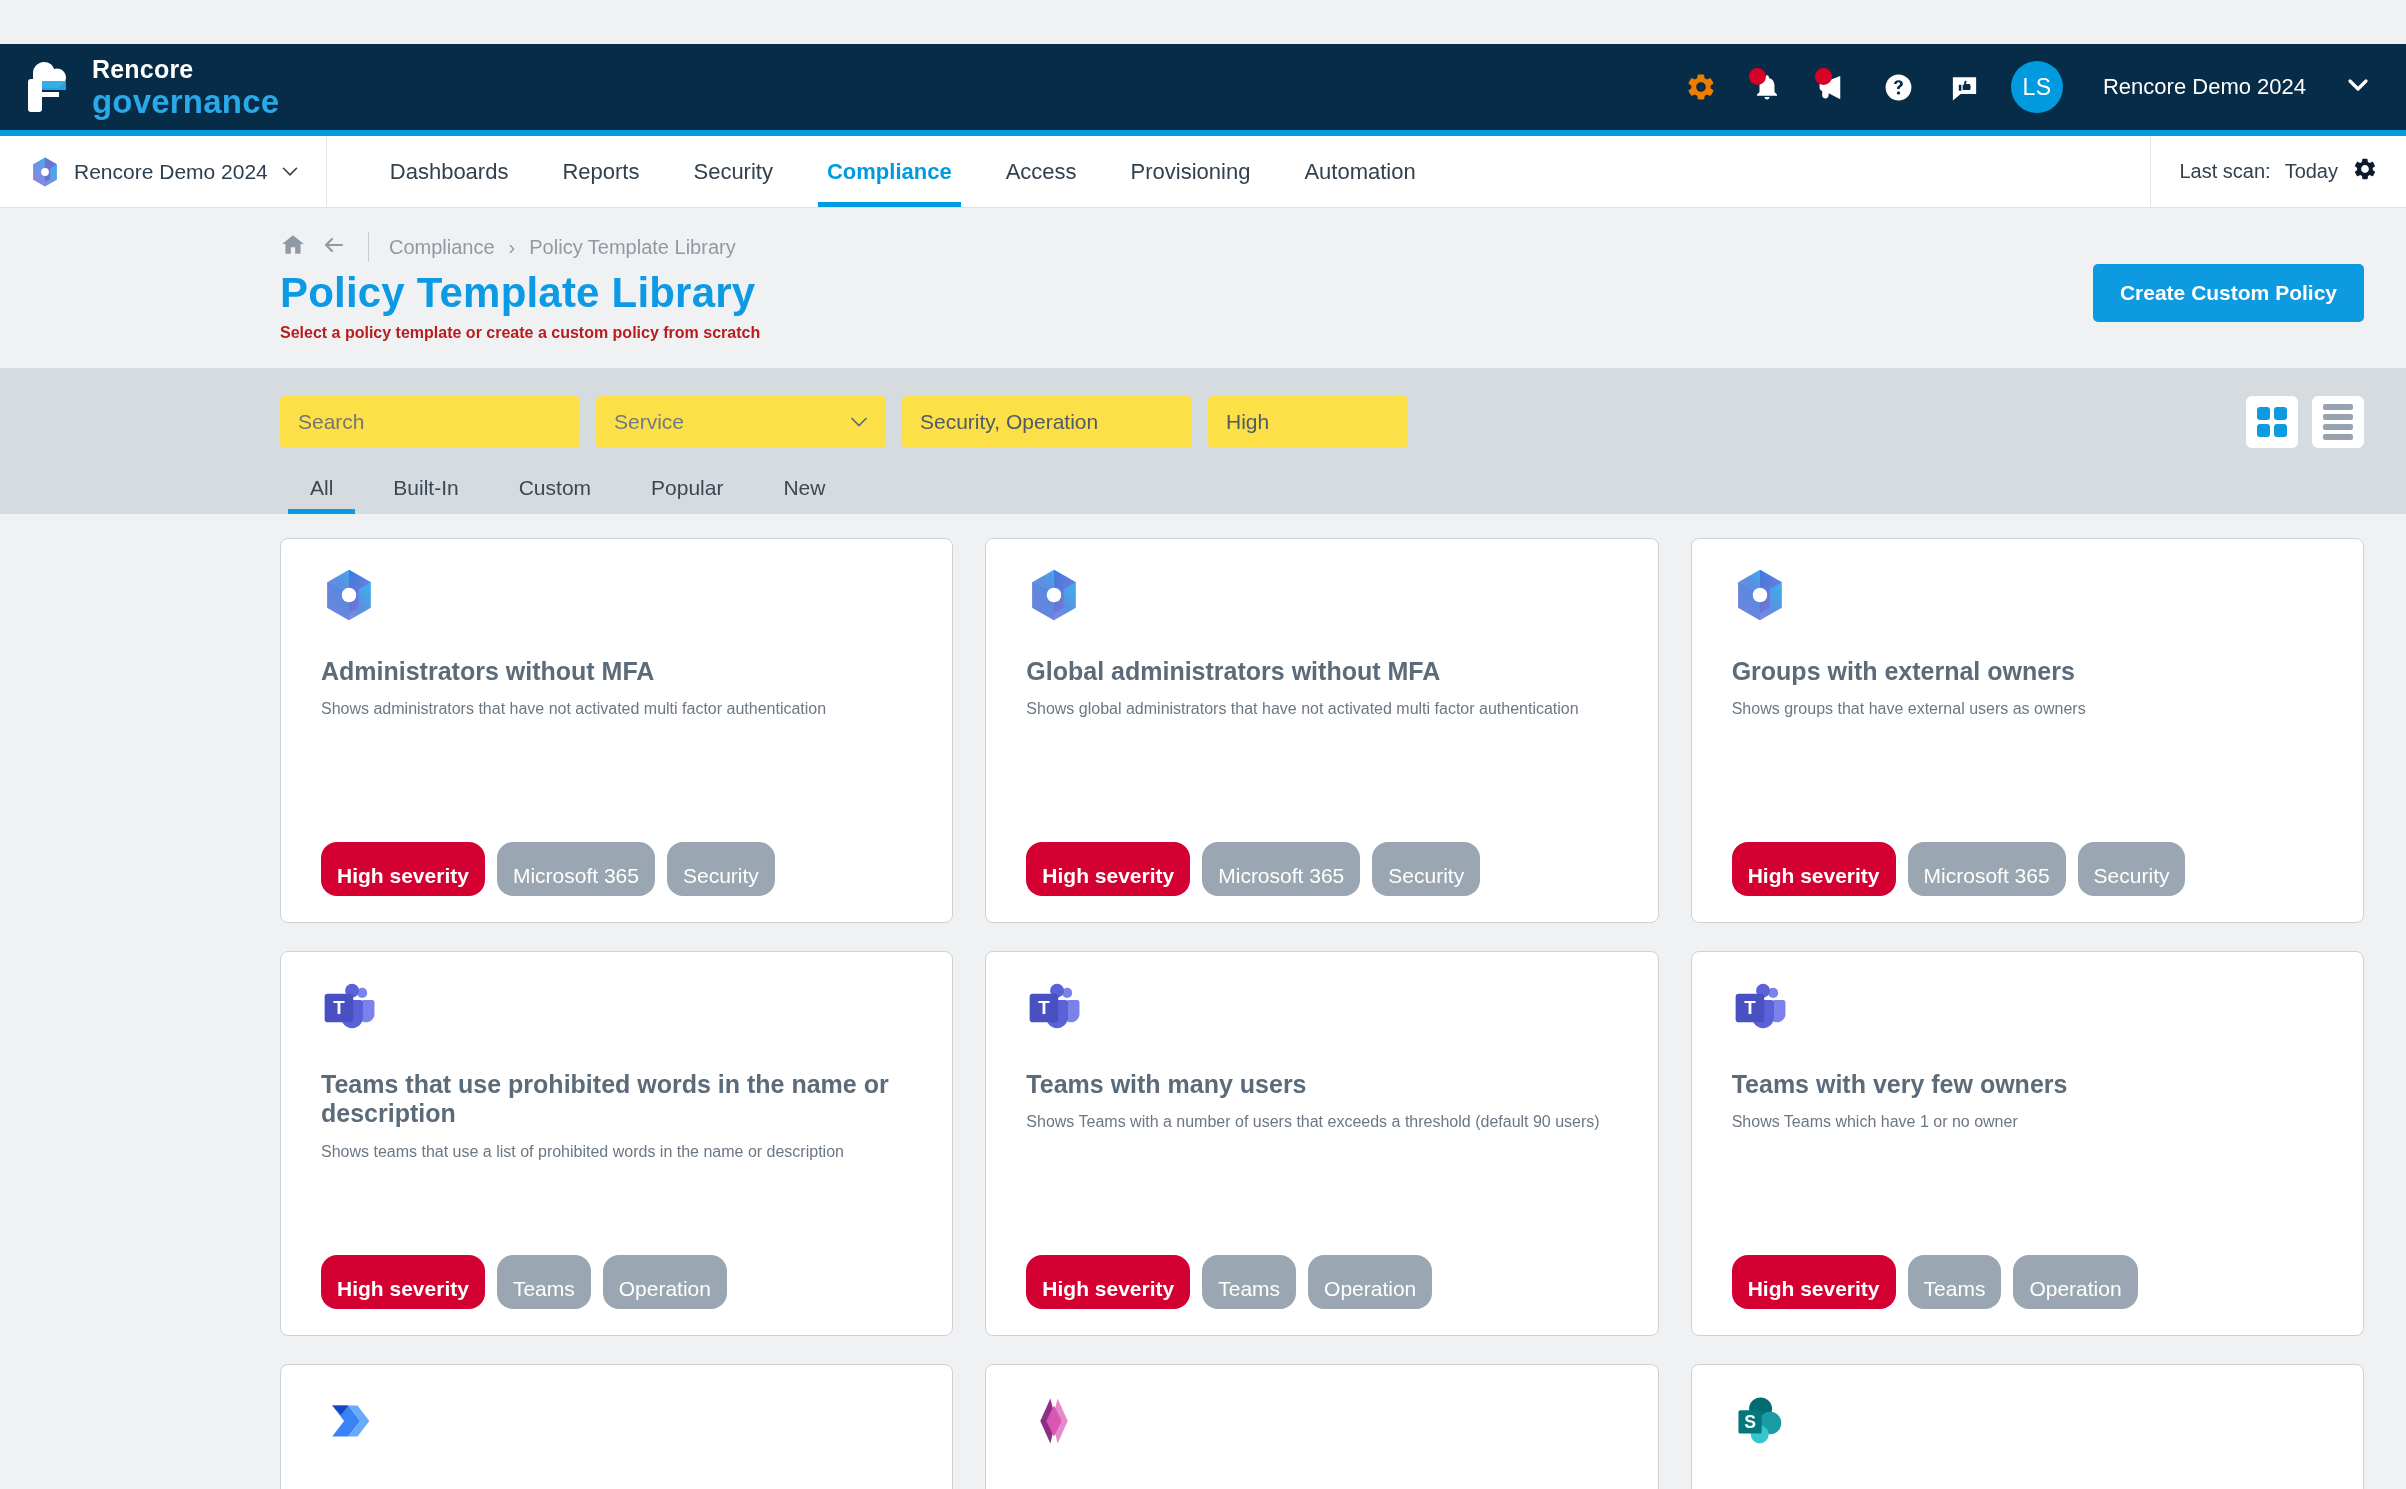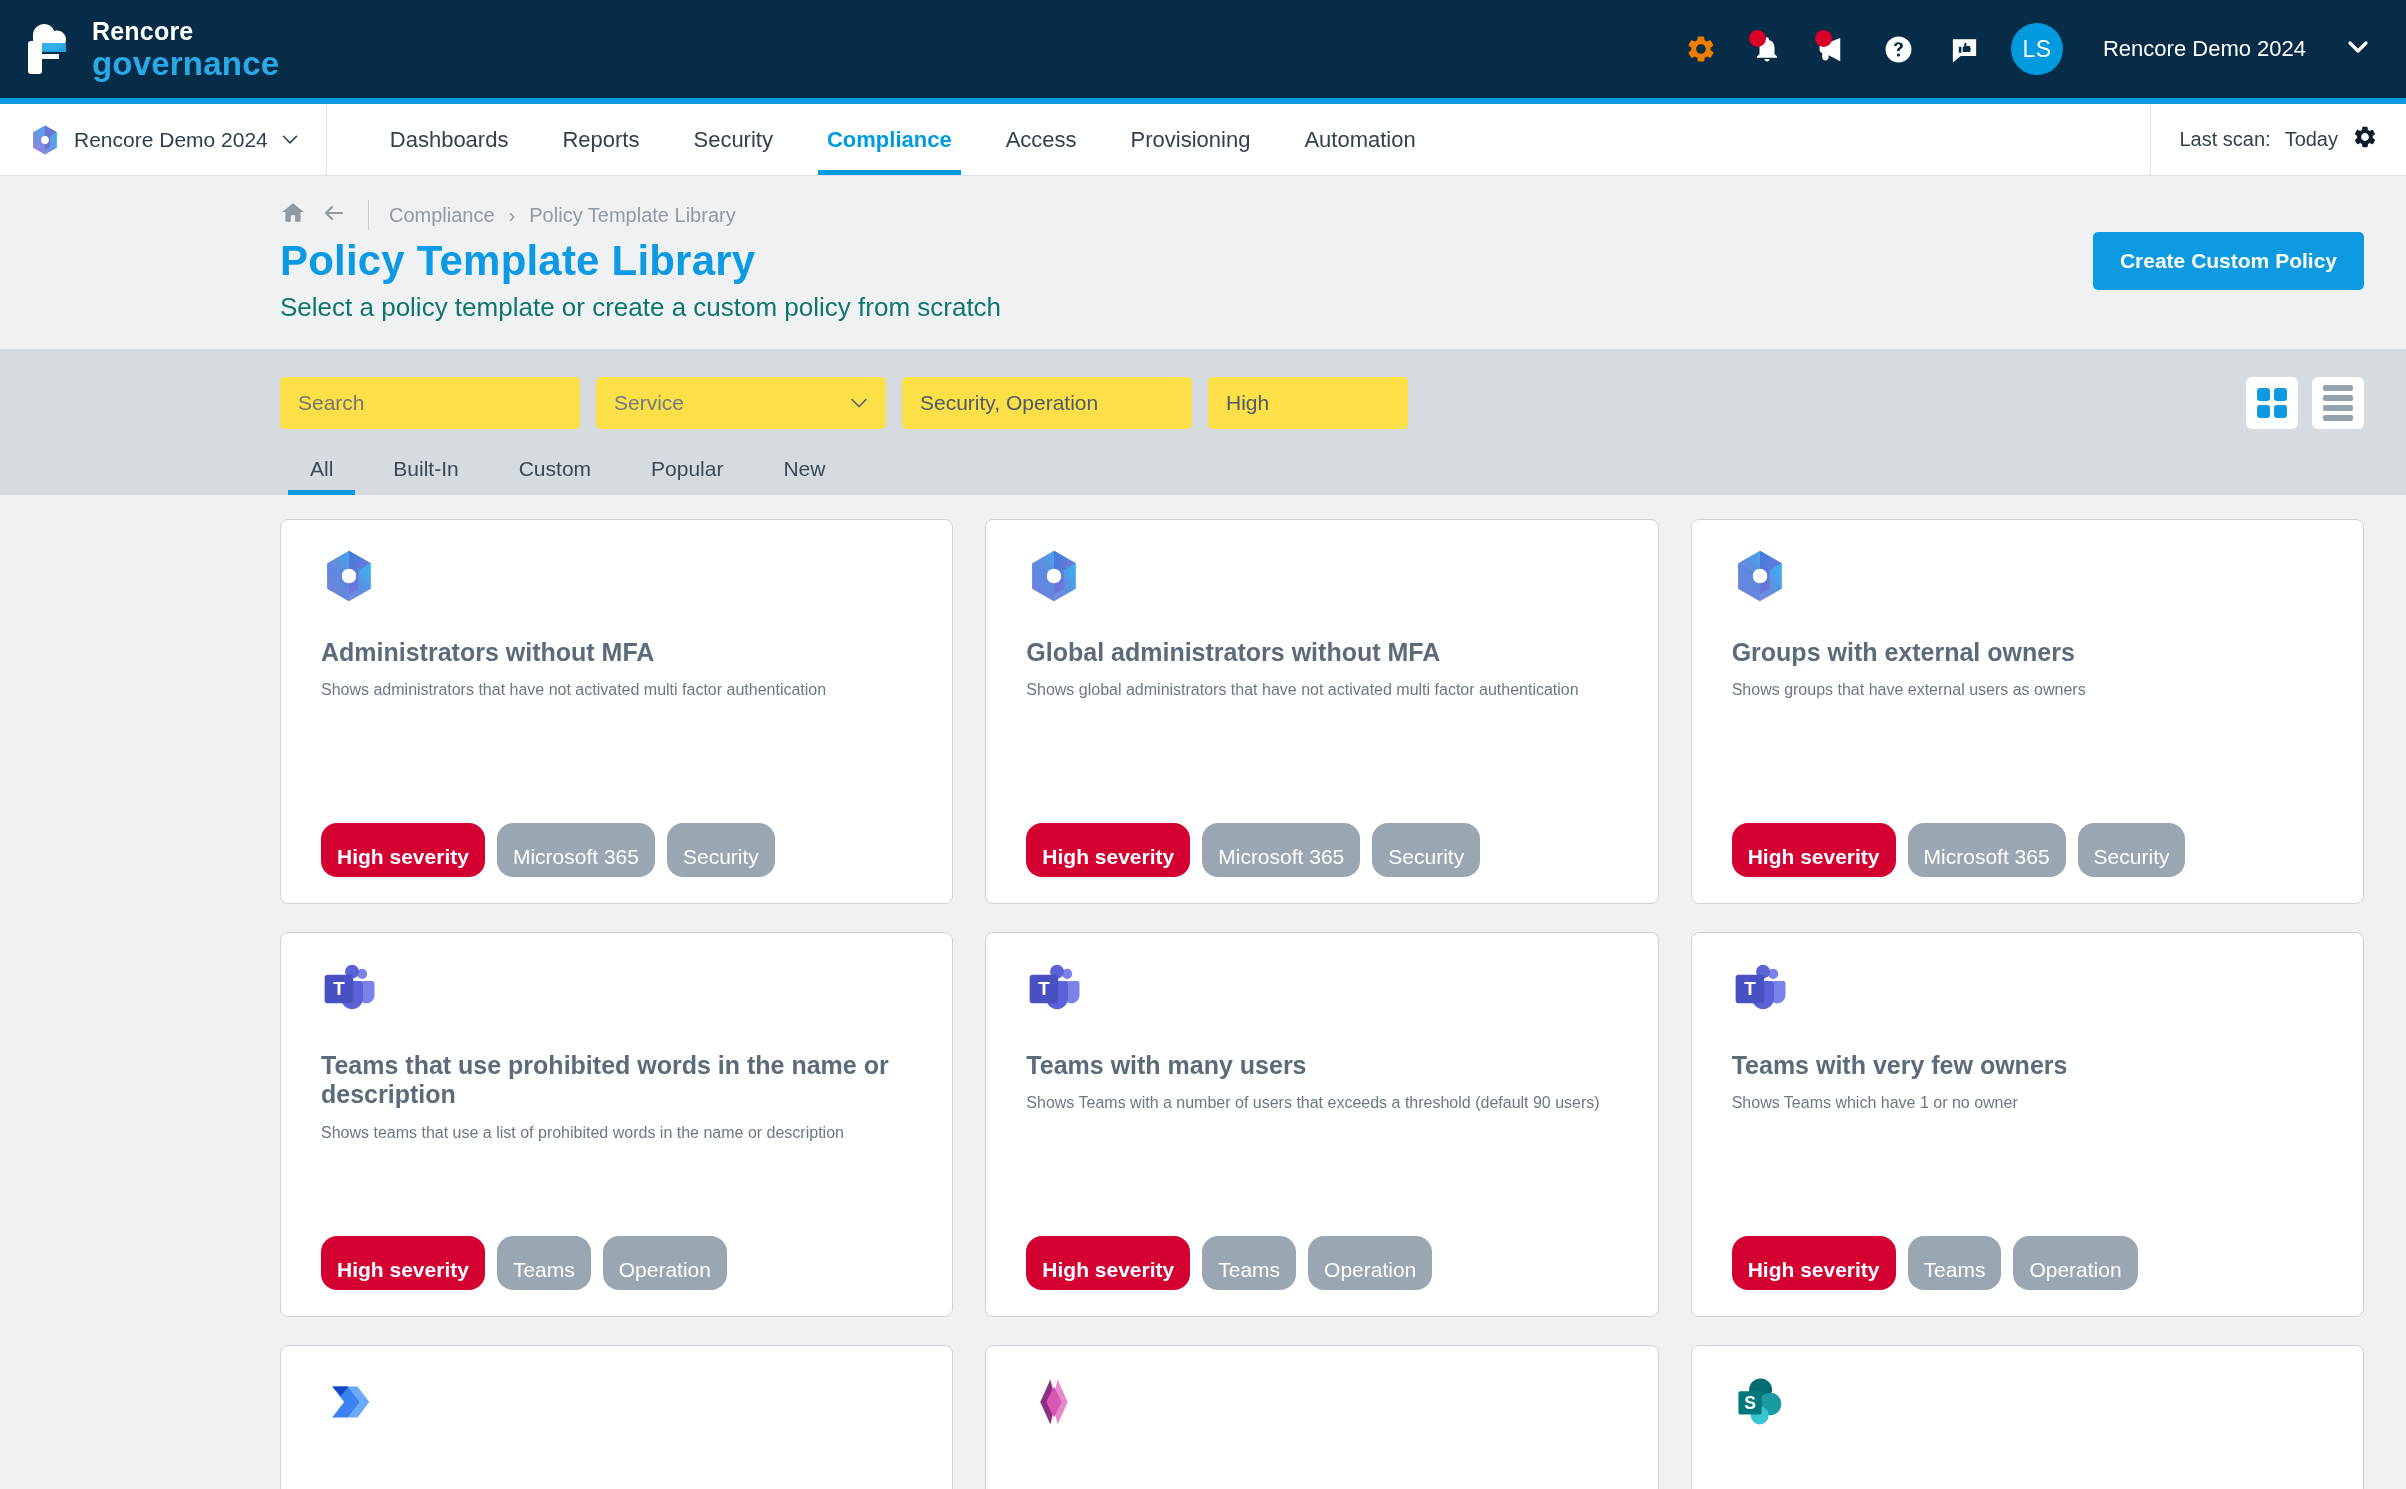--- a/index.html
+++ b/index.html
@@ -6,27 +6,28 @@
   html, body {
     width: 2406px; height: 1489px;
     background: #f0f1f3;
     font-family: "Liberation Sans", sans-serif;
     overflow: hidden;
   }
 
   
   .topbar {
     position: relative;
-    height: 104px;
+    height: 92px;
     background: #072c47;
     display: flex;
     align-items: center;
     justify-content: space-between;
     padding: 0 36px 0 20px;
     border-bottom: 6px solid #009ade;
+    margin-top: 44px;
   }
   .brand { display: flex; align-items: center; gap: 14px; }
   .brand-mark { width: 58px; height: 56px; flex: 0 0 auto; }
   .brand-text { display: flex; flex-direction: column; line-height: 1; }
   .brand-top {
     color: #ffffff; font-size: 25px; font-weight: bold;
     letter-spacing: .2px; margin-bottom: 3px;
   }
   .brand-bottom {
     color: #2aa9e8; font-size: 33px; font-weight: bold; letter-spacing: .2px;
@@ -80,21 +81,21 @@
   .crumbs {
     display: flex; align-items: center; gap: 14px;
     padding-left: 280px; margin-bottom: 6px;
   }
   .crumbs .sep-line { width: 1px; height: 30px; background: #c5cbd1; margin: 0 6px; }
   .crumbtext { font-size: 20px; color: #8f9aa5; }
   .pagetitle {
     padding-left: 280px; font-size: 42px; color: #0c9ae4;
     font-weight: bold; line-height: 1.18; letter-spacing: .2px;
   }
-  .pagesub { padding-left: 280px; font-size: 26px; color: #0f766e; margin-top: 6px; }
+  .pagesub { padding-left: 280px; font-size: 16px; color: #b91c1c; margin-top: 6px; font-weight: bold; }
   .create-btn {
     position: absolute; right: 42px; top: 56px;
     background: #0d9ae0; color: #fff; border: none; border-radius: 5px;
     font-size: 21px; font-weight: bold; padding: 17px 27px; cursor: pointer;
     font-family: "Liberation Sans", sans-serif;
   }
 
   
   .filterbar { background: #d6dbdf; padding: 28px 0 0 0; }
   .filterrow {

